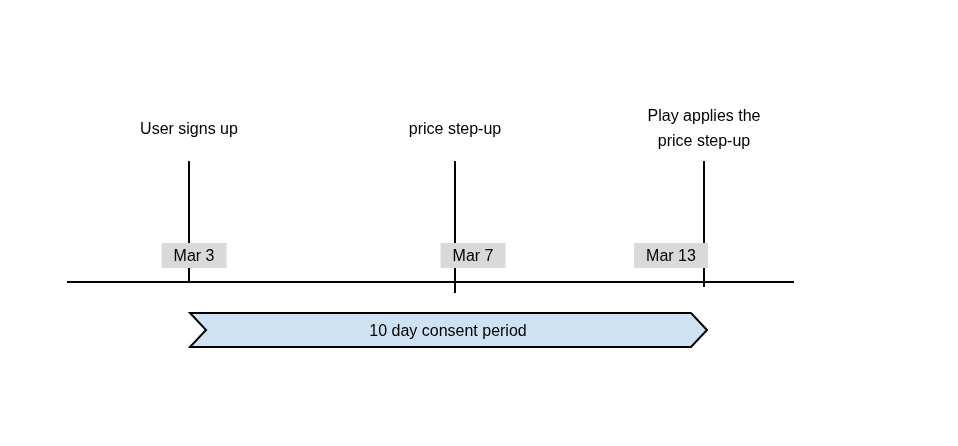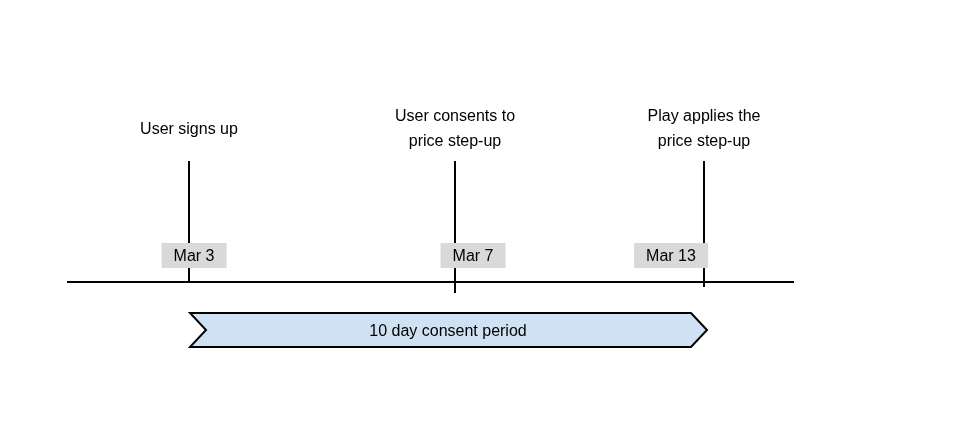--- a/index.html
+++ b/index.html
@@ -88,21 +88,20 @@
 
   <div class="axis"></div>
 
   <div class="event-label e1">
     <div>User signs up</div>
   </div>
   <div class="tick t1"></div>
   <div class="date-badge d1">Mar 3</div>
 
   <div class="event-label e2">
-    <div>User consents to</div>
     <div>price step-up</div>
   </div>
   <div class="tick t2"></div>
   <div class="date-badge d2">Mar 7</div>
 
   <div class="event-label e3">
     <div>Play applies the</div>
     <div>price step-up</div>
   </div>
   <div class="tick t3"></div>

